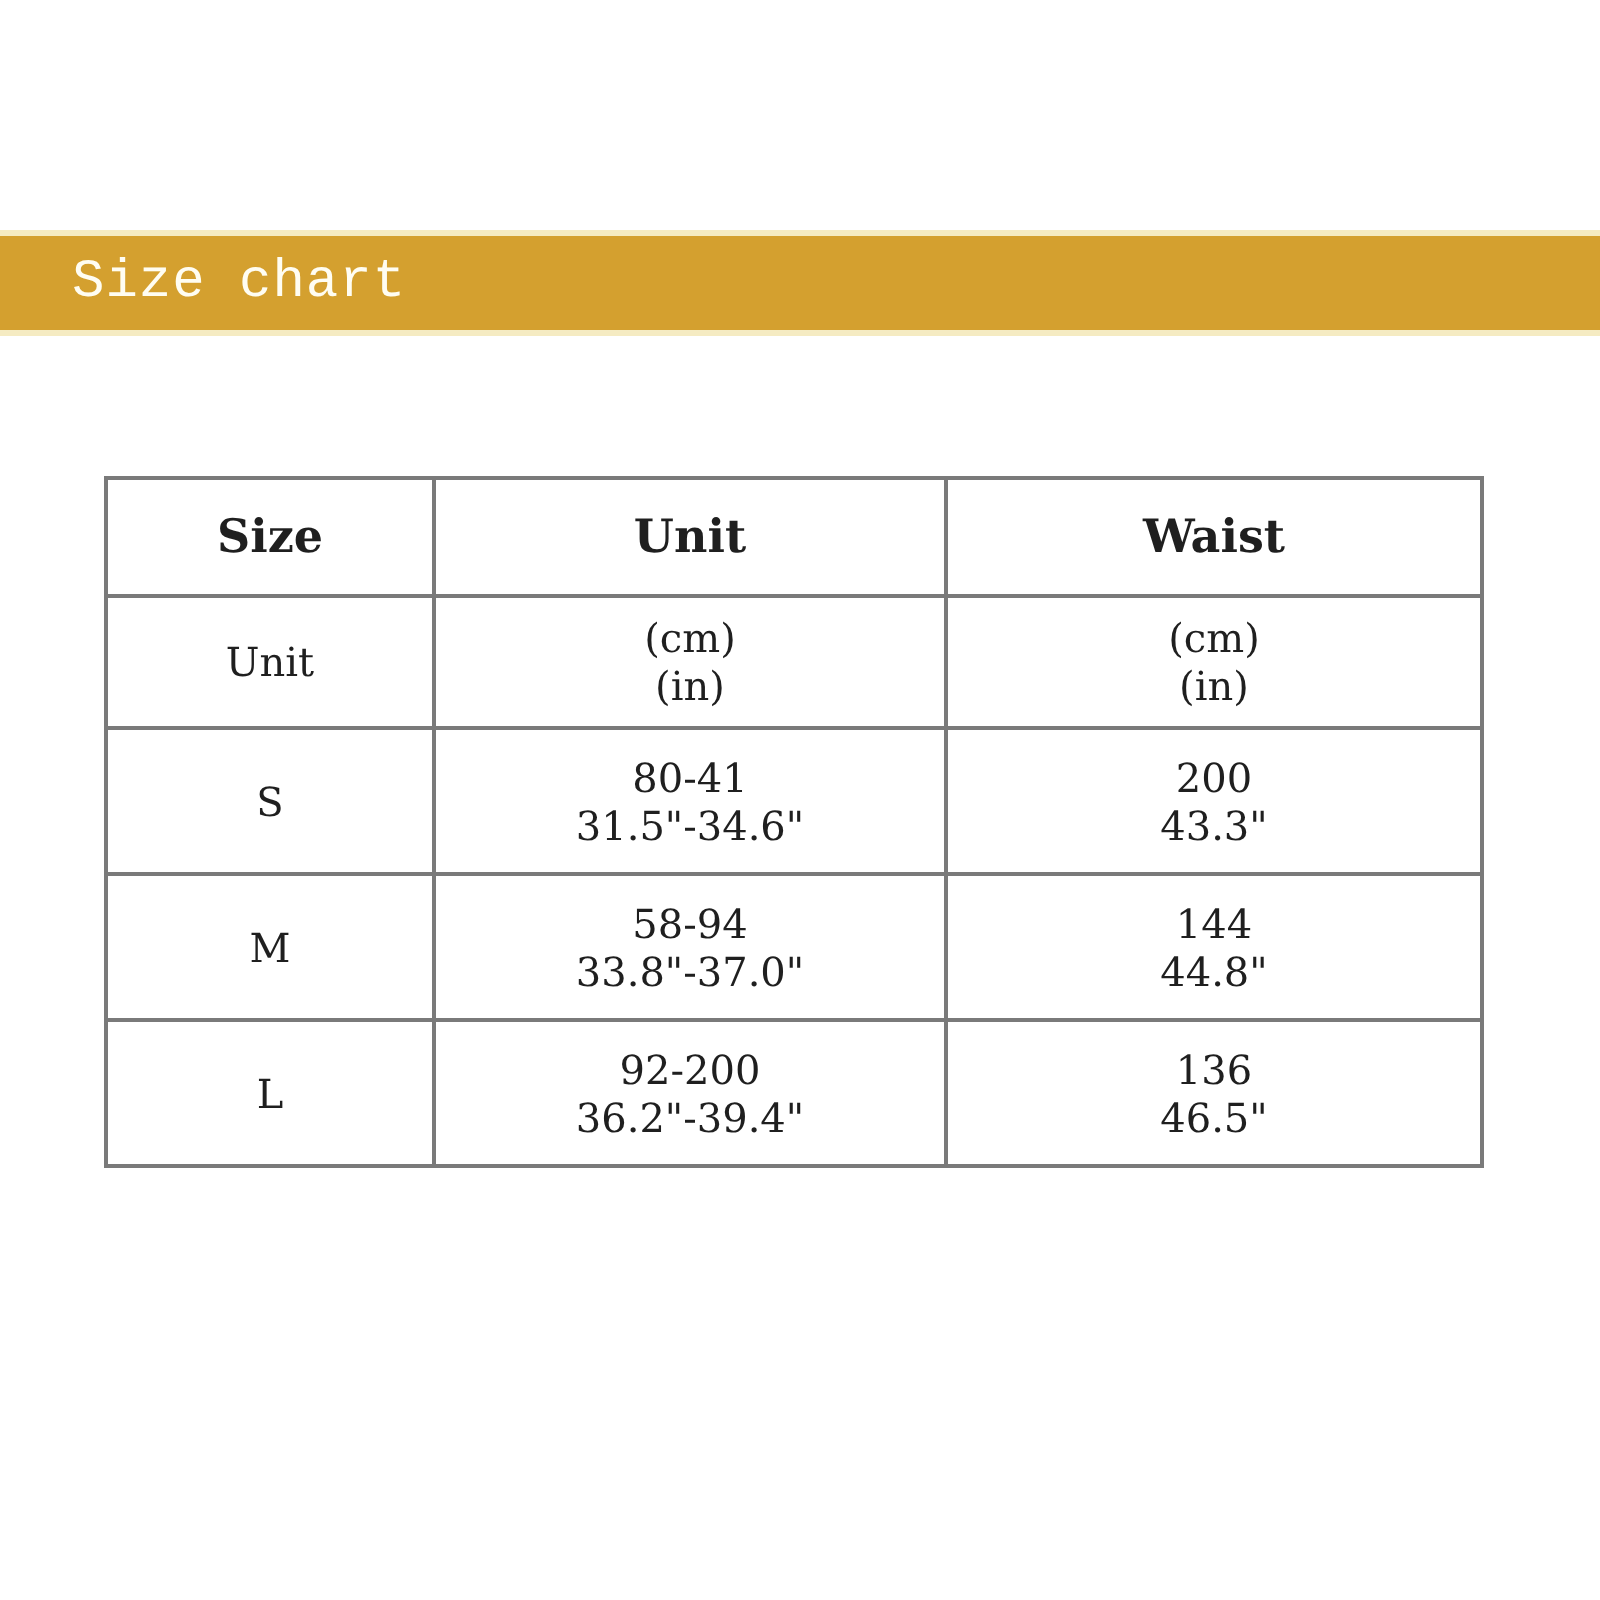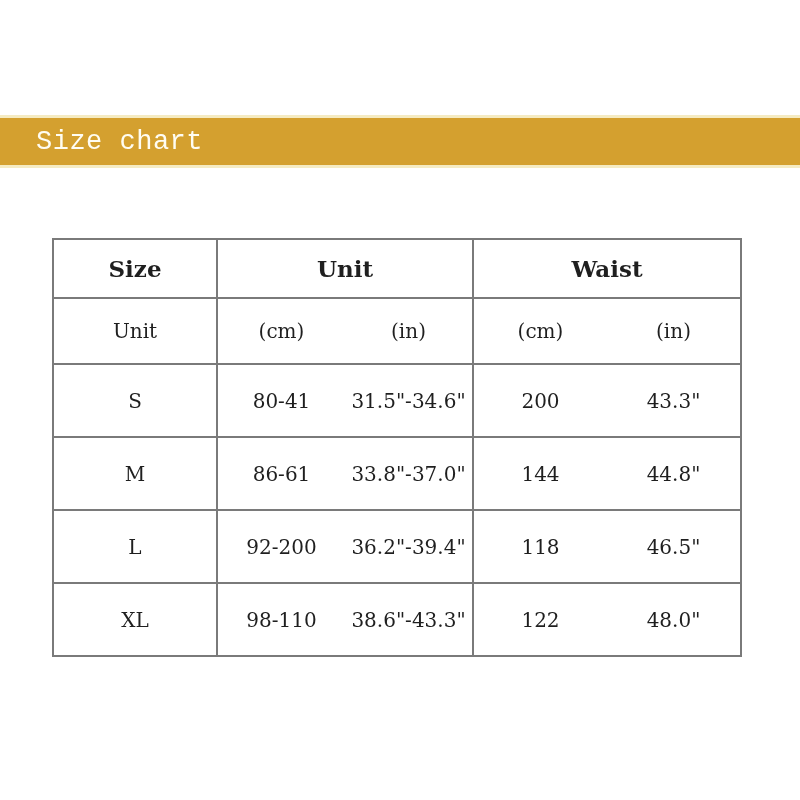--- a/index.html
+++ b/index.html
@@ -47,21 +47,21 @@
     text-align: center;
     vertical-align: middle;
     padding: 0;
   }
   tr.head-row  { height: 59px; margin-top: 28px; }
   tr.head-row td { font-size: 23px; font-weight: bold; }
   tr.unit-row  { height: 66px; }
   tr.unit-row td { font-size: 20px; }
   tr.data-row  { height: 73px; }
   tr.data-row td { font-size: 20px; }
-  .pair { display: flex; width: 100%; }
+  .pair { display: flex; width: 100%; flex-direction: column; }
   .pair > span { flex: 1 1 50%; text-align: center; }
 </style>
 </head>
 <body>
 
 <div class="page">
 
   <div class="banner">
     <span class="banner-title">Size chart</span>
   </div>
@@ -108,21 +108,21 @@
             <span>200</span>
             <span>43.3"</span>
           </div>
         </td>
       </tr>
 
       <tr class="data-row">
         <td>M</td>
         <td>
           <div class="pair">
-            <span>86-61</span>
+            <span>58-94</span>
             <span>33.8"-37.0"</span>
           </div>
         </td>
         <td>
           <div class="pair">
             <span>144</span>
             <span>44.8"</span>
           </div>
         </td>
       </tr>
@@ -130,37 +130,22 @@
       <tr class="data-row">
         <td>L</td>
         <td>
           <div class="pair">
             <span>92-200</span>
             <span>36.2"-39.4"</span>
           </div>
         </td>
         <td>
           <div class="pair">
-            <span>118</span>
+            <span>136</span>
             <span>46.5"</span>
           </div>
         </td>
       </tr>
 
-      <tr class="data-row">
-        <td>XL</td>
-        <td>
-          <div class="pair">
-            <span>98-110</span>
-            <span>38.6"-43.3"</span>
-          </div>
-        </td>
-        <td>
-          <div class="pair">
-            <span>122</span>
-            <span>48.0"</span>
-          </div>
-        </td>
-      </tr>
     </tbody>
   </table>
 
 </div>
 
 </body></html>

